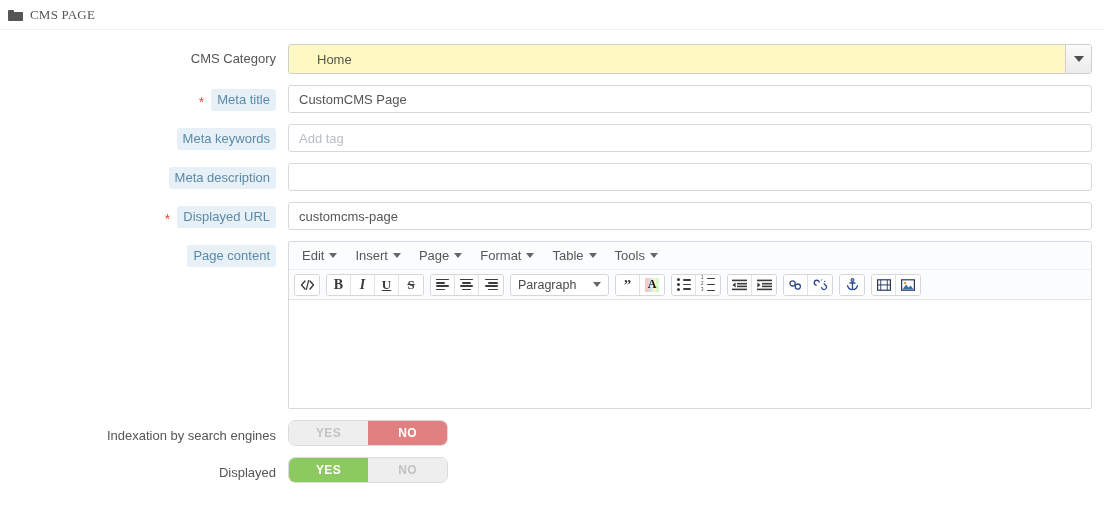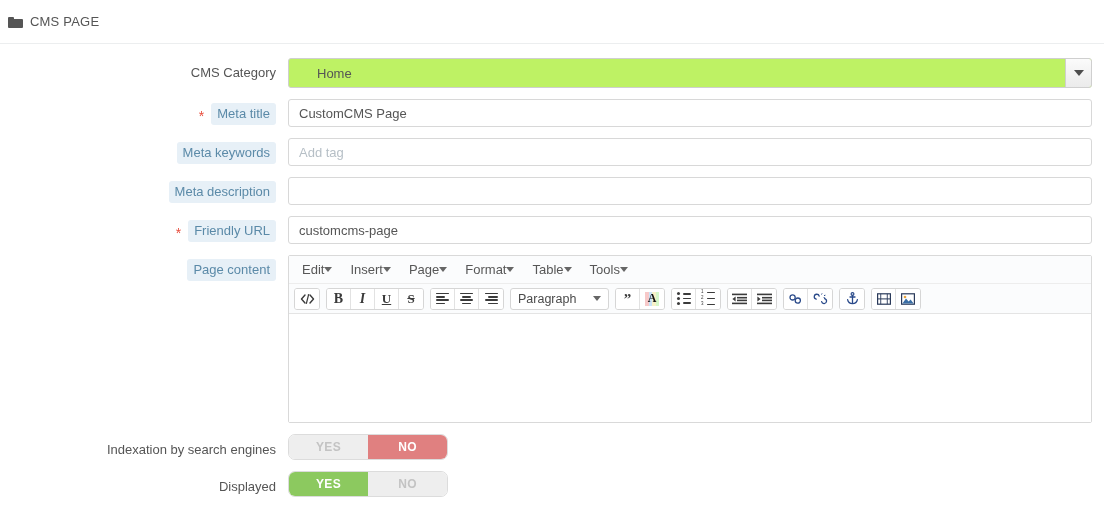--- a/index.html
+++ b/index.html
@@ -8,26 +8,27 @@
     width: 1104px; height: 515px;
     background: #ffffff;
     font-family: "Liberation Sans", sans-serif;
     font-size: 13px;
     color: #555;
     overflow: hidden;
   }
 
   
   .panel-head {
-    height: 44px;
+    height: 30px;
     display: flex;
     align-items: center;
     padding: 0 0 0 8px;
     border-bottom: 1px solid #eceeef;
     background: #ffffff;
+    font-family: Liberation Serif, serif;
   }
   .folder-icon { width: 15px; height: 12px; position: relative; margin-right: 7px; flex: 0 0 auto; }
   .folder-icon:before {
     content: ""; position: absolute; left: 0; top: 1px; width: 6px; height: 3px;
     background: #555; border-radius: 1px 1px 0 0;
   }
   .folder-icon:after {
     content: ""; position: absolute; left: 0; top: 3px; width: 15px; height: 9px;
     background: #555; border-radius: 1px;
   }
@@ -98,21 +99,21 @@
   .sel-wrap {
     position: relative;
     width: 804px;
     height: 30px;
   }
   .sel {
     width: 804px;
     height: 30px;
     border: 1px solid #cfcfcf;
     border-radius: 3px;
-    background: #bef264;
+    background: #fef9c3;
     font-family: "Liberation Sans", sans-serif;
     font-size: 13px;
     color: #555;
     padding: 0 40px 0 28px;
     outline: none;
     -webkit-appearance: none;
     appearance: none;
     display: block;
   }
   .sel-btn {
@@ -143,20 +144,21 @@
     display: flex;
     align-items: center;
     height: 28px;
     padding: 0 4px;
     background: #fbfcfd;
     border-bottom: 1px solid #ededed;
   }
   .menu-item {
     display: flex;
     align-items: center;
+    gap: 5px;
     padding: 3px 9px;
     font-size: 13px;
     color: #575757;
     border-radius: 2px;
     cursor: default;
   }
   .caret-sm {
     width: 0; height: 0;
     border-left: 4px solid transparent;
     border-right: 4px solid transparent;
@@ -298,21 +300,21 @@
       <span class="label-hl">Meta description</span>
     </div>
     <div class="field-col">
       <input class="txt" type="text" value="" style="">
     </div>
   </div>
 
   <div class="form-row">
     <div class="label-col">
       <span class="req-star">*</span>
-      <span class="label-hl">Friendly URL</span>
+      <span class="label-hl">Displayed URL</span>
     </div>
     <div class="field-col">
       <input class="txt" type="text" value="customcms-page" style="">
     </div>
   </div>
 
   <div class="form-row">
     <div class="label-col">
       <span class="label-hl">Page content</span>
     </div>

